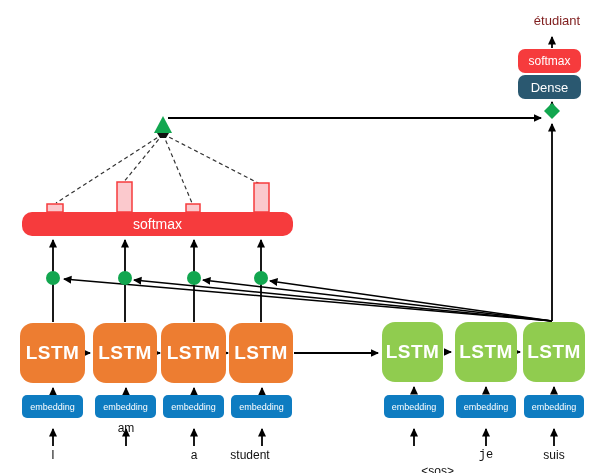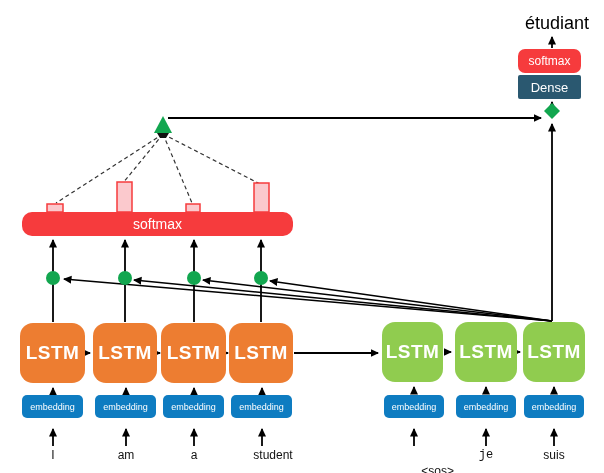--- a/index.html
+++ b/index.html
@@ -9,24 +9,24 @@
   }
   #wires{position:absolute;left:0;top:0;z-index:1;}
   .box{position:absolute;z-index:2;display:flex;align-items:center;justify-content:center;
        color:#fff;box-sizing:border-box;text-align:center;}
   .lstm{border-radius:13px;font-weight:bold;font-size:19px;letter-spacing:0.5px;}
   .lstm-enc{background:#ED7D31;}
   .lstm-dec{background:#90CC4F;}
   .emb{background:#0E7CC1;border-radius:5px;font-size:9px;}
   .softmax-bar{background:#F63B3D;border-radius:10px;font-size:14px;}
   .softmax-top{background:#F63B3D;border-radius:7px;font-size:12px;}
-  .dense{background:#2A5870;border-radius:2px;font-size:13px;}
+  .dense{background:#2A5870;border-radius:7px;font-size:13px;}
   .word{position:absolute;z-index:2;width:80px;text-align:center;color:#111;
         font-size:12px;}
-  .word-out{position:absolute;z-index:2;width:80px;text-align:center;color:#000000;font-size:18px;}
+  .word-out{position:absolute;z-index:2;width:80px;text-align:center;color:#7f1d1d;font-size:13px;}
 </style>
 </head>
 <body>
 
 <div id="stage">
 
   <svg id="wires" width="604" height="473" viewBox="0 0 604 473">
     <defs>
       <marker id="arr" markerWidth="10" markerHeight="9" refX="7.5" refY="4" orient="auto" markerUnits="userSpaceOnUse">
         <path d="M0,0 L8.5,4 L0,8 z" fill="#000"></path>
@@ -109,20 +109,20 @@
 
   <div class="box emb" style="left:22px;top:395px;width:61px;height:23px;">embedding</div>
   <div class="box emb" style="left:95px;top:395px;width:61px;height:23px;">embedding</div>
   <div class="box emb" style="left:163px;top:395px;width:61px;height:23px;">embedding</div>
   <div class="box emb" style="left:231px;top:395px;width:61px;height:23px;">embedding</div>
   <div class="box emb" style="left:384px;top:395px;width:60px;height:23px;">embedding</div>
   <div class="box emb" style="left:456px;top:395px;width:60px;height:23px;">embedding</div>
   <div class="box emb" style="left:524px;top:395px;width:60px;height:23px;">embedding</div>
 
   <div class="word" style="left:13px;top:448px;">I</div>
-  <div class="word" style="left:86px;top:448px;">am</div>
+  <div class="word" style="left:86px;top:421px;">am</div>
   <div class="word" style="left:154px;top:448px;">a</div>
-  <div class="word" style="left:233px;top:448px;">student</div>
+  <div class="word" style="left:210px;top:448px;">student</div>
   <div class="word" style="left:374px;top:464px;text-align:right;">&lt;sos&gt;</div>
   <div class="word" style="left:446px;top:448px;font-family:Liberation Mono, monospace;">je</div>
   <div class="word" style="left:514px;top:448px;">suis</div>
 
 </div>
 
 </body></html>

